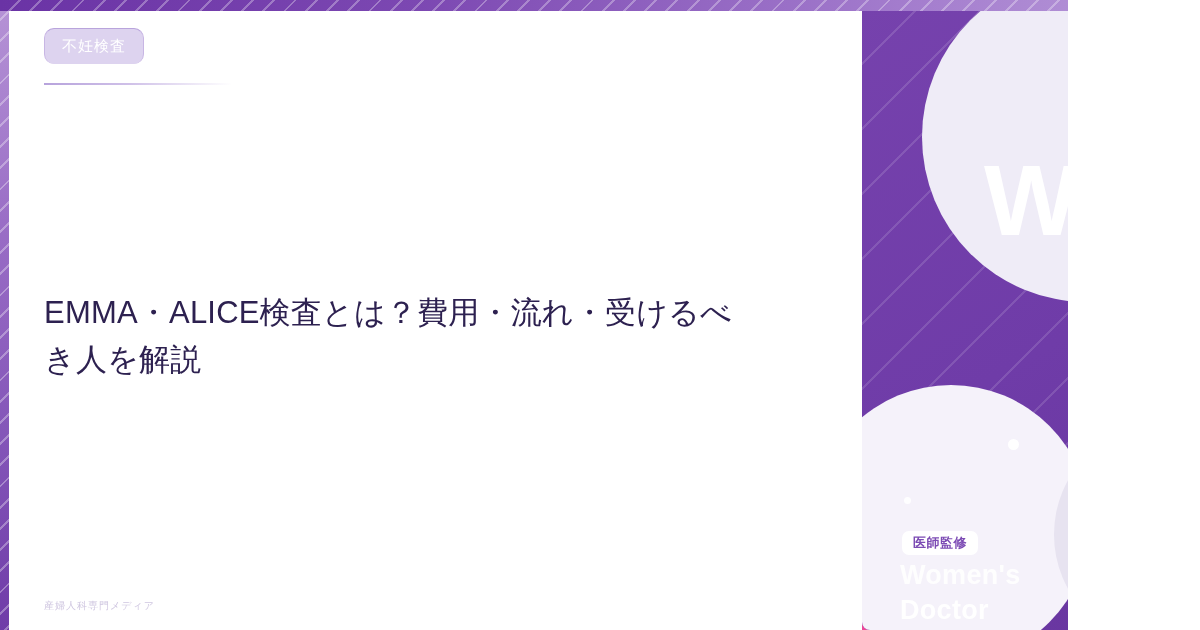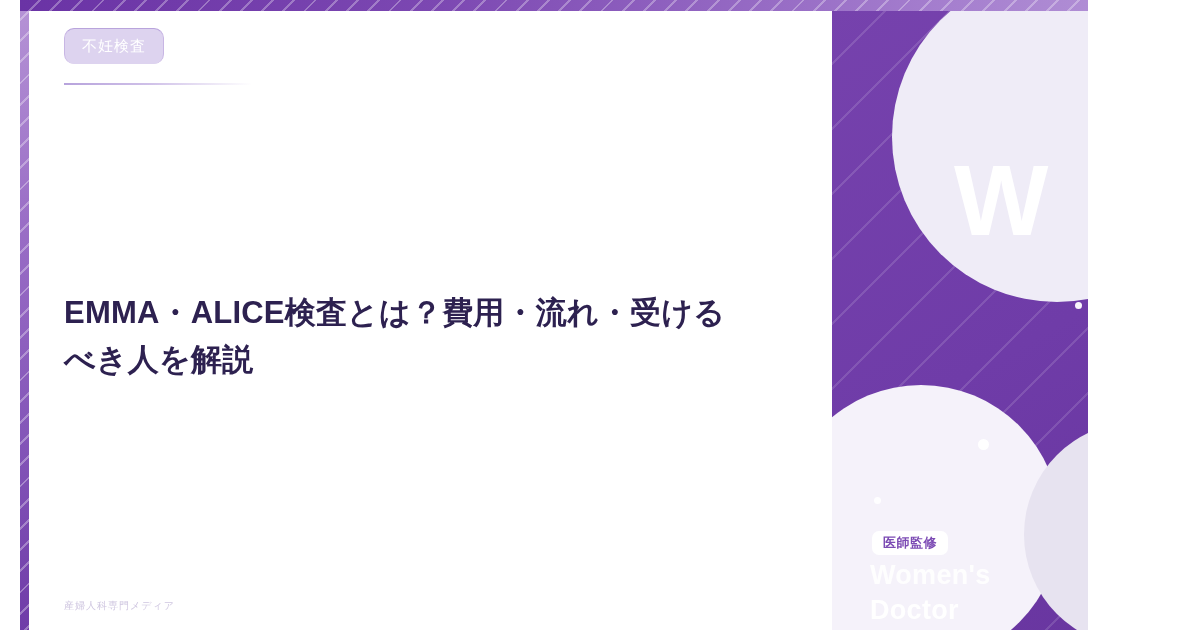--- a/index.html
+++ b/index.html
@@ -13,21 +13,20 @@
     overflow: hidden;
     font-family: "Liberation Sans", "DejaVu Sans", sans-serif;
   }
 
   #card {
     position: relative;
     width: 1068px;
     height: 630px;
     background: #ec4899;
     overflow: hidden;
-    margin-left: 20px;
   }
 
   
   .strip-top {
     position: absolute;
     left: 0; top: 0;
     width: 1200px; height: 11px;
     background:
       repeating-linear-gradient(135deg,
         rgba(255,255,255,0.00) 0px,
@@ -89,49 +88,50 @@
     background: linear-gradient(to right, #b7a3dc 0%, #cfc0e8 45%, rgba(226,218,241,0) 100%);
   }
 
   .title {
     position: absolute;
     left: 44px;
     top: 279px;
     width: 690px;
     color: #2d2150;
     font-size: 31px;
-    font-weight: bold;
+    font-weight: normal;
     line-height: 1.50;
     letter-spacing: 0.2px;
   }
 
   .site-footer {
     position: absolute;
     left: 44px;
     top: 590px;
     color: #cfc6e0;
     font-size: 10px;
     letter-spacing: 1px;
     line-height: 1;
   }
 
   
   .panel {
     position: absolute;
-    left: 812px; top: 0;
+    left: 862px; top: 0;
     width: 338px; height: 630px;
     background:
       repeating-linear-gradient(135deg,
         rgba(255,255,255,0.00) 0px,
         rgba(255,255,255,0.00) 44px,
         rgba(255,255,255,0.13) 44px,
         rgba(255,255,255,0.13) 46px),
       linear-gradient(150deg, #7642ad 0%, #6f3ca8 55%, #68359f 100%);
     overflow: hidden;
     z-index: 3;
+    border-radius: 8px;
   }
 
   .blob {
     position: absolute;
     border-radius: 50%;
   }
   .blob-top {
     width: 330px; height: 330px;
     left: 60px; top: -28px;
     background: #efecf7;

